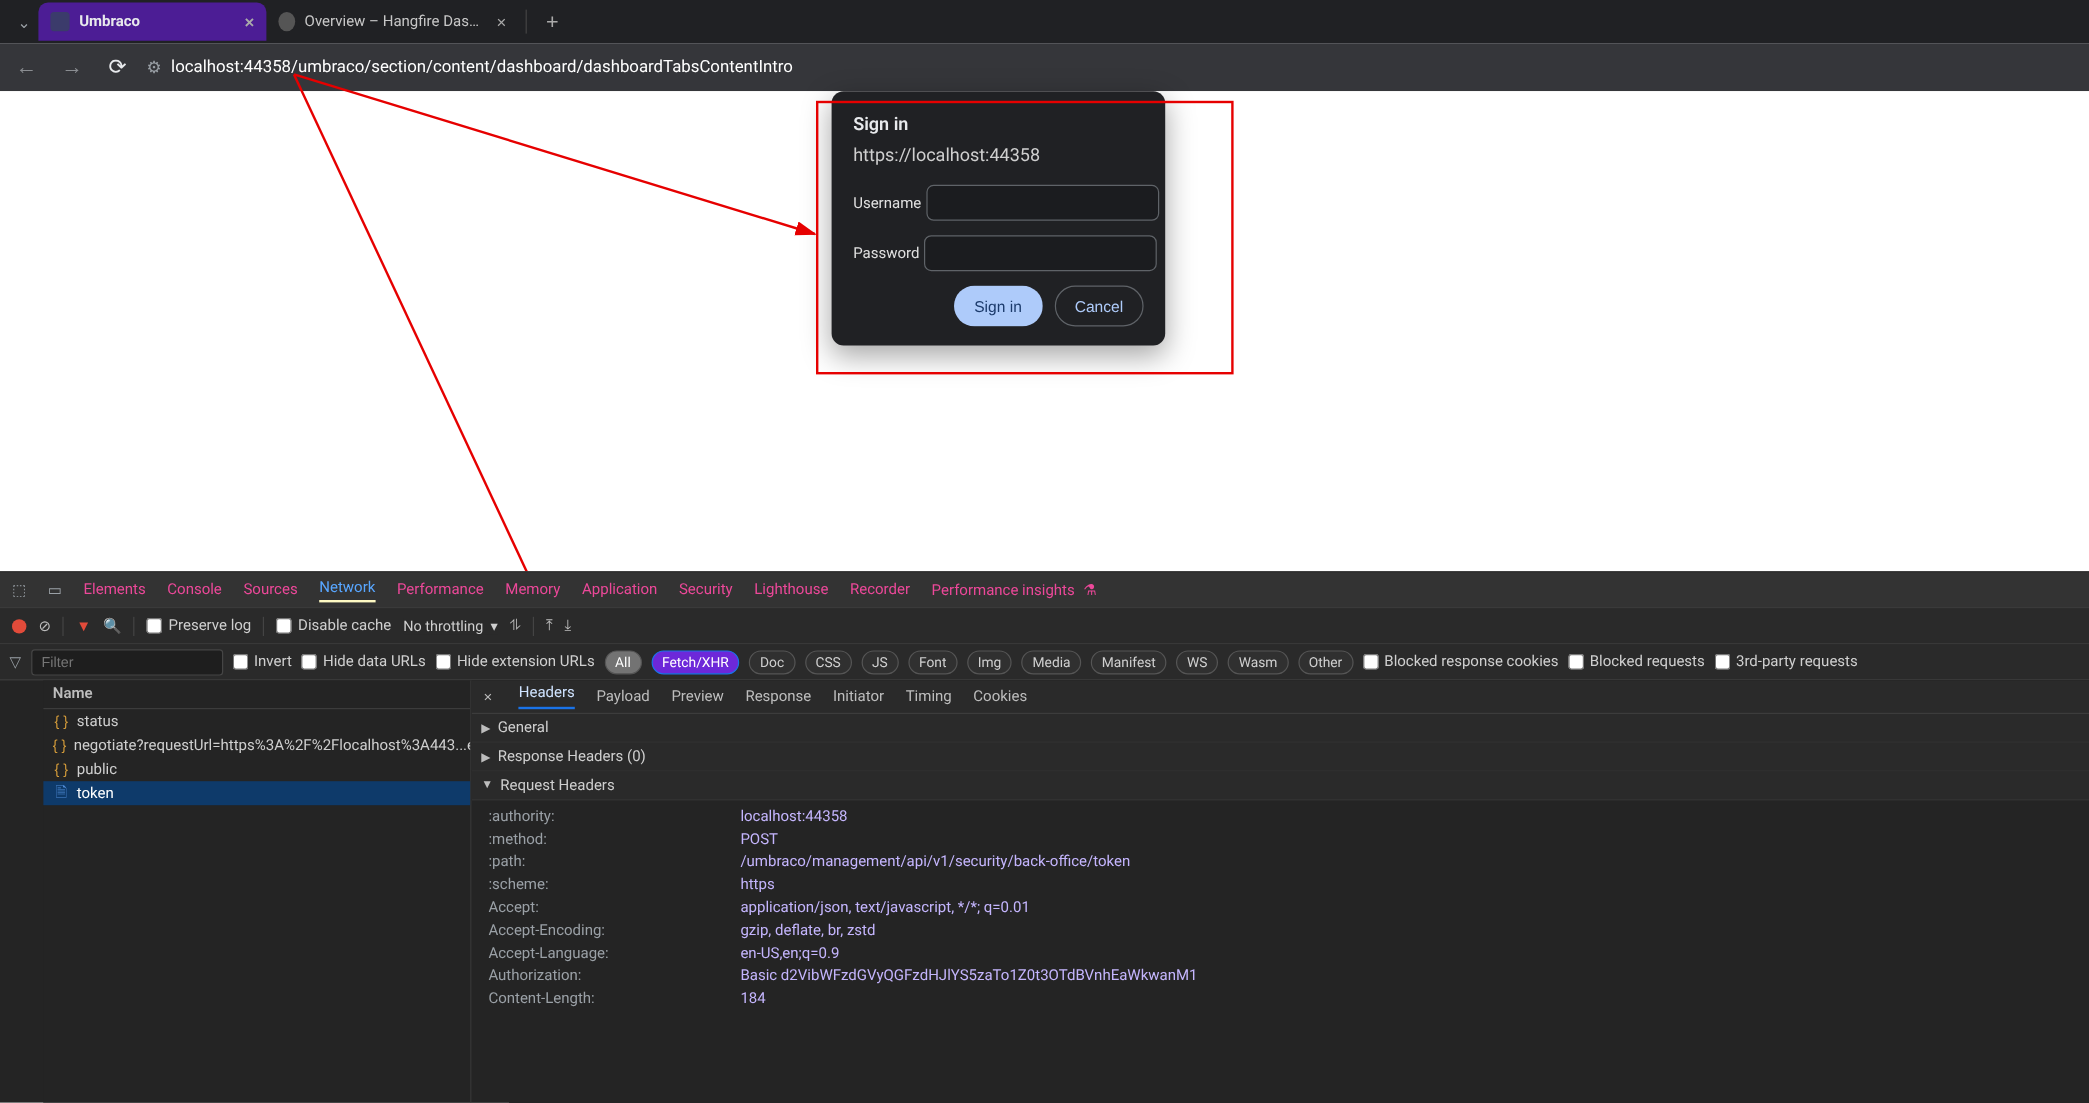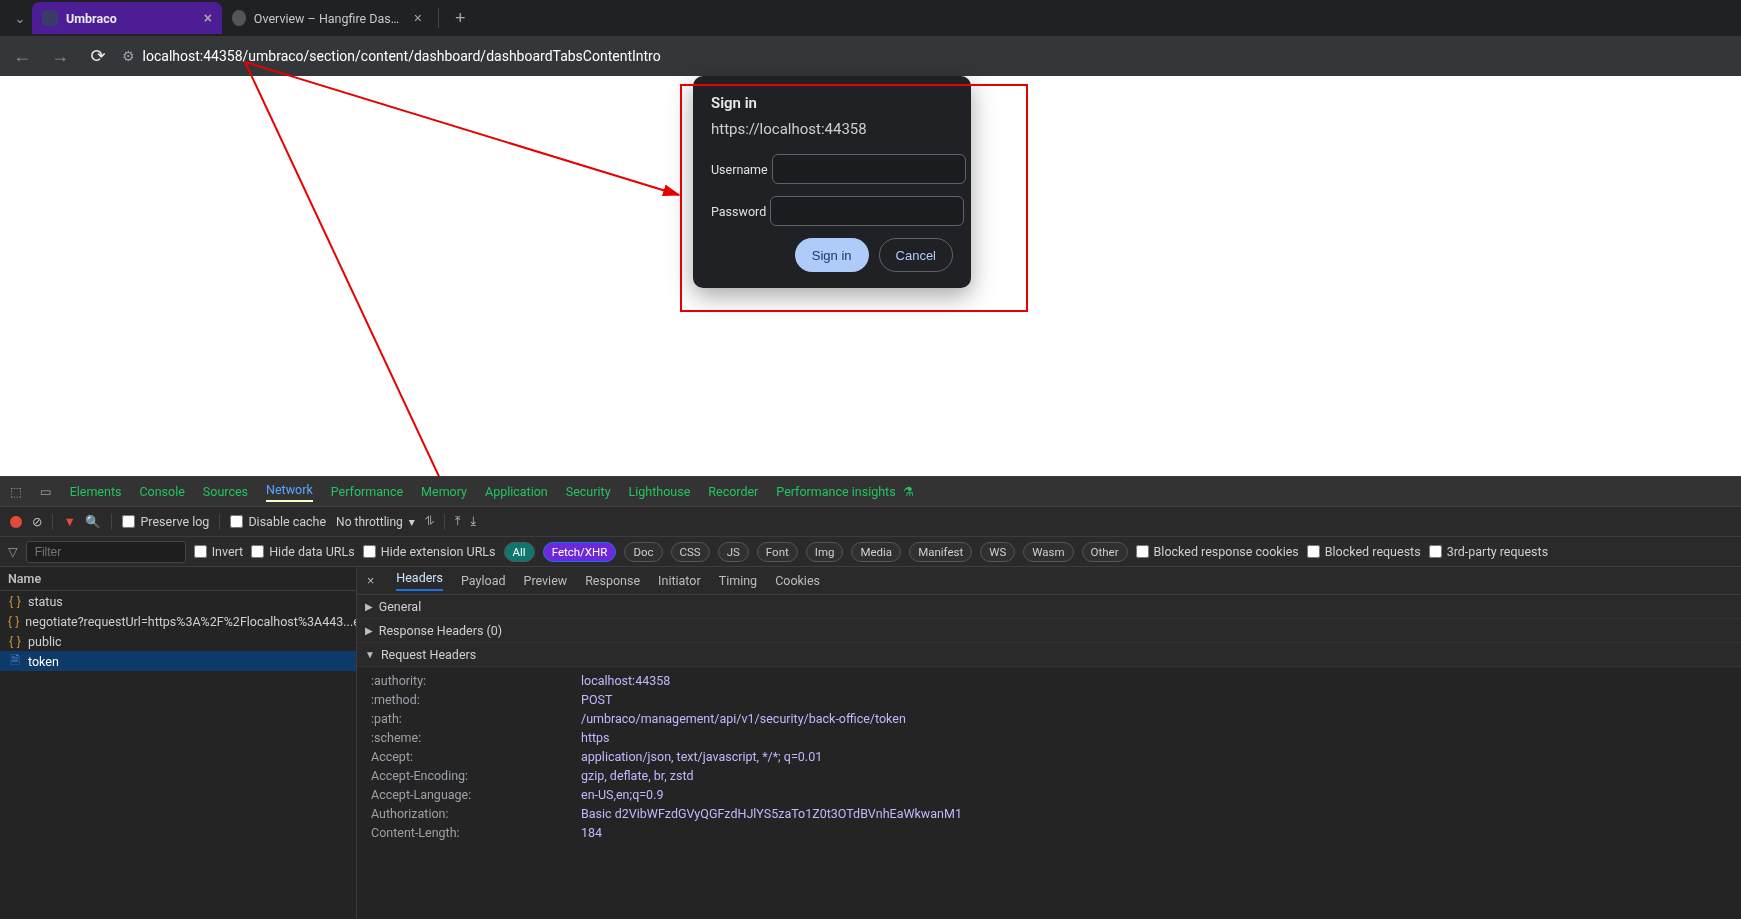--- a/index.html
+++ b/index.html
@@ -143,21 +143,21 @@
   .dt-tabs {
     height:30px;
     display:flex;
     align-items:center;
     gap:18px;
     padding:0 10px;
     border-bottom:1px solid #3c3c3c;
     background:#333333;
   }
   .dt-tabs .dt-icon { color:#9aa0a6; }
-  .dt-tabs .dt-tab { color:#22c55e; cursor:pointer; }
+  .dt-tabs .dt-tab { color:#ec4899; cursor:pointer; }
   .dt-tabs .dt-tab.active { color:#58a6ff; border-bottom:2px solid #fef9c3; padding-bottom:3px;}
   .dt-toolbar {
     height:30px;
     display:flex;
     align-items:center;
     gap:10px;
     padding:0 10px;
     border-bottom:1px solid #3c3c3c;
     background:#2a2a2a;
   }
@@ -195,28 +195,29 @@
     padding:0 8px;
     border-radius:10px;
     border:1px solid #555;
     background:#303030;
     color:#cfcfcf;
     font-size:11.5px;
     display:inline-flex; align-items:center;
     cursor:pointer;
   }
   .chip.active { background:#6d28d9; border-color:#1a73e8; color:#fff; }
-  .chip.all   { background:#0f766e; border-color:#555; color:#fff;}
+  .chip.all   { background:#737373; border-color:#555; color:#fff;}
   .dt-body { flex:1; display:flex; min-height:0; }
   
   .req-list {
     width:357px;
     border-right:1px solid #3c3c3c;
     background:#242424;
     overflow:auto;
+    margin-left:36px;
   }
   .req-header {
     height:24px;
     border-bottom:1px solid #3c3c3c;
     padding:0 8px;
     display:flex; align-items:center;
     color:#bdbdbd;
     font-weight:600;
   }
   .req-row {

